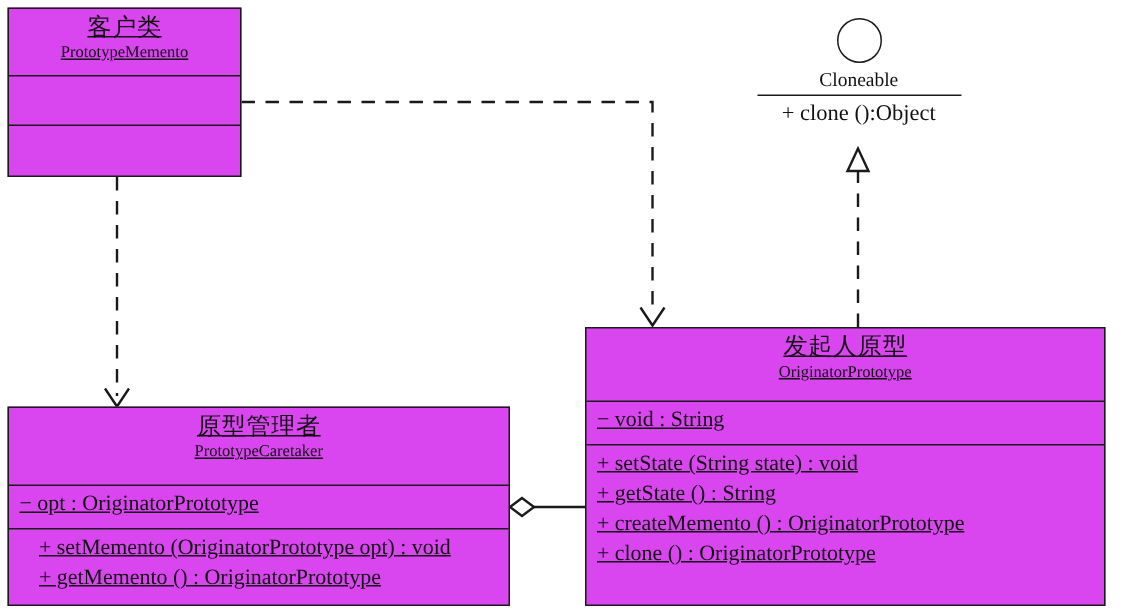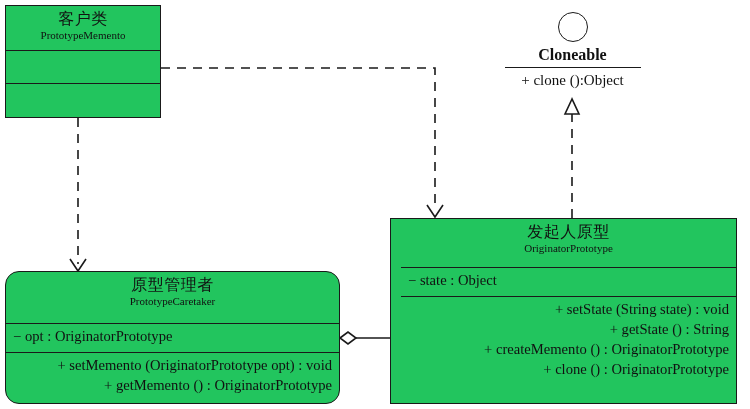--- a/index.html
+++ b/index.html
@@ -21,30 +21,30 @@
     left: 0;
     top: 0;
     width: 750px;
     height: 409px;
     pointer-events: none;
   }
   .umlbox {
     position: absolute;
     box-sizing: border-box;
     border: 1.6px solid #1a1a1a;
-    background: #22c55e;
+    background: #d946ef;
+    text-decoration: underline;
   }
   .compartment {
     box-sizing: border-box;
     border-bottom: 1.6px solid #1a1a1a;
     padding: 3px 7px;
   }
   .compartment:last-child {
     border-bottom: none;
-    text-align: right;
   }
   .title-comp {
     text-align: center;
     line-height: 1.18;
     padding-top: 4px;
   }
   .cn {
     font-size: 16px;
     letter-spacing: 0.5px;
   }
@@ -66,24 +66,23 @@
   }
   #iface-circle {
     width: 28px;
     height: 28px;
     border: 1.8px solid #1a1a1a;
     border-radius: 50%;
     margin: 2px auto 4px auto;
     background: #ffffff;
   }
   #iface-name {
-    font-size: 16px;
+    font-size: 13px;
     line-height: 1.1;
     padding-bottom: 3px;
-    font-weight: bold;
   }
   #iface-rule {
     height: 0;
     border-top: 1.6px solid #1a1a1a;
     width: 136px;
     margin: 0 auto;
   }
   #iface-op {
     font-size: 15px;
     line-height: 1.2;
@@ -127,41 +126,41 @@
 
   <div class="umlbox" id="box-client" style="left:5px; top:5px; width:156px; height:113px;">
     <div class="compartment title-comp" style="height:45px;">
       <div class="cn">客户类</div>
       <div class="en">PrototypeMemento</div>
     </div>
     <div class="compartment" style="height:33px;"></div>
     <div class="compartment" style="height:33px;"></div>
   </div>
 
-  <div class="umlbox" id="box-caretaker" style="left:5px; top:271px; width:335px; height:133px;border-radius:14px;">
+  <div class="umlbox" id="box-caretaker" style="left:5px; top:271px; width:335px; height:133px;">
     <div class="compartment title-comp" style="height:52px;">
       <div class="cn">原型管理者</div>
       <div class="en">PrototypeCaretaker</div>
     </div>
     <div class="compartment" style="height:29px;">
       <div class="member">− opt : OriginatorPrototype</div>
     </div>
     <div class="compartment" style="height:52px;margin-left:13px;">
       <div class="member">+ setMemento (OriginatorPrototype opt) : void</div>
       <div class="member">+ getMemento () : OriginatorPrototype</div>
     </div>
   </div>
 
-  <div class="umlbox" id="box-originator" style="left:390px; top:218px; width:347px; height:186px;padding-left:10px;">
+  <div class="umlbox" id="box-originator" style="left:390px; top:218px; width:347px; height:186px;">
     <div class="compartment title-comp" style="height:49px;">
       <div class="cn">发起人原型</div>
       <div class="en">OriginatorPrototype</div>
     </div>
     <div class="compartment" style="height:29px;">
-      <div class="member">− state : Object</div>
+      <div class="member">− void : String</div>
     </div>
     <div class="compartment" style="height:108px;">
       <div class="member">+ setState (String state) : void</div>
       <div class="member">+ getState () : String</div>
       <div class="member">+ createMemento () : OriginatorPrototype</div>
       <div class="member">+ clone () : OriginatorPrototype</div>
     </div>
   </div>
 
 </div>

